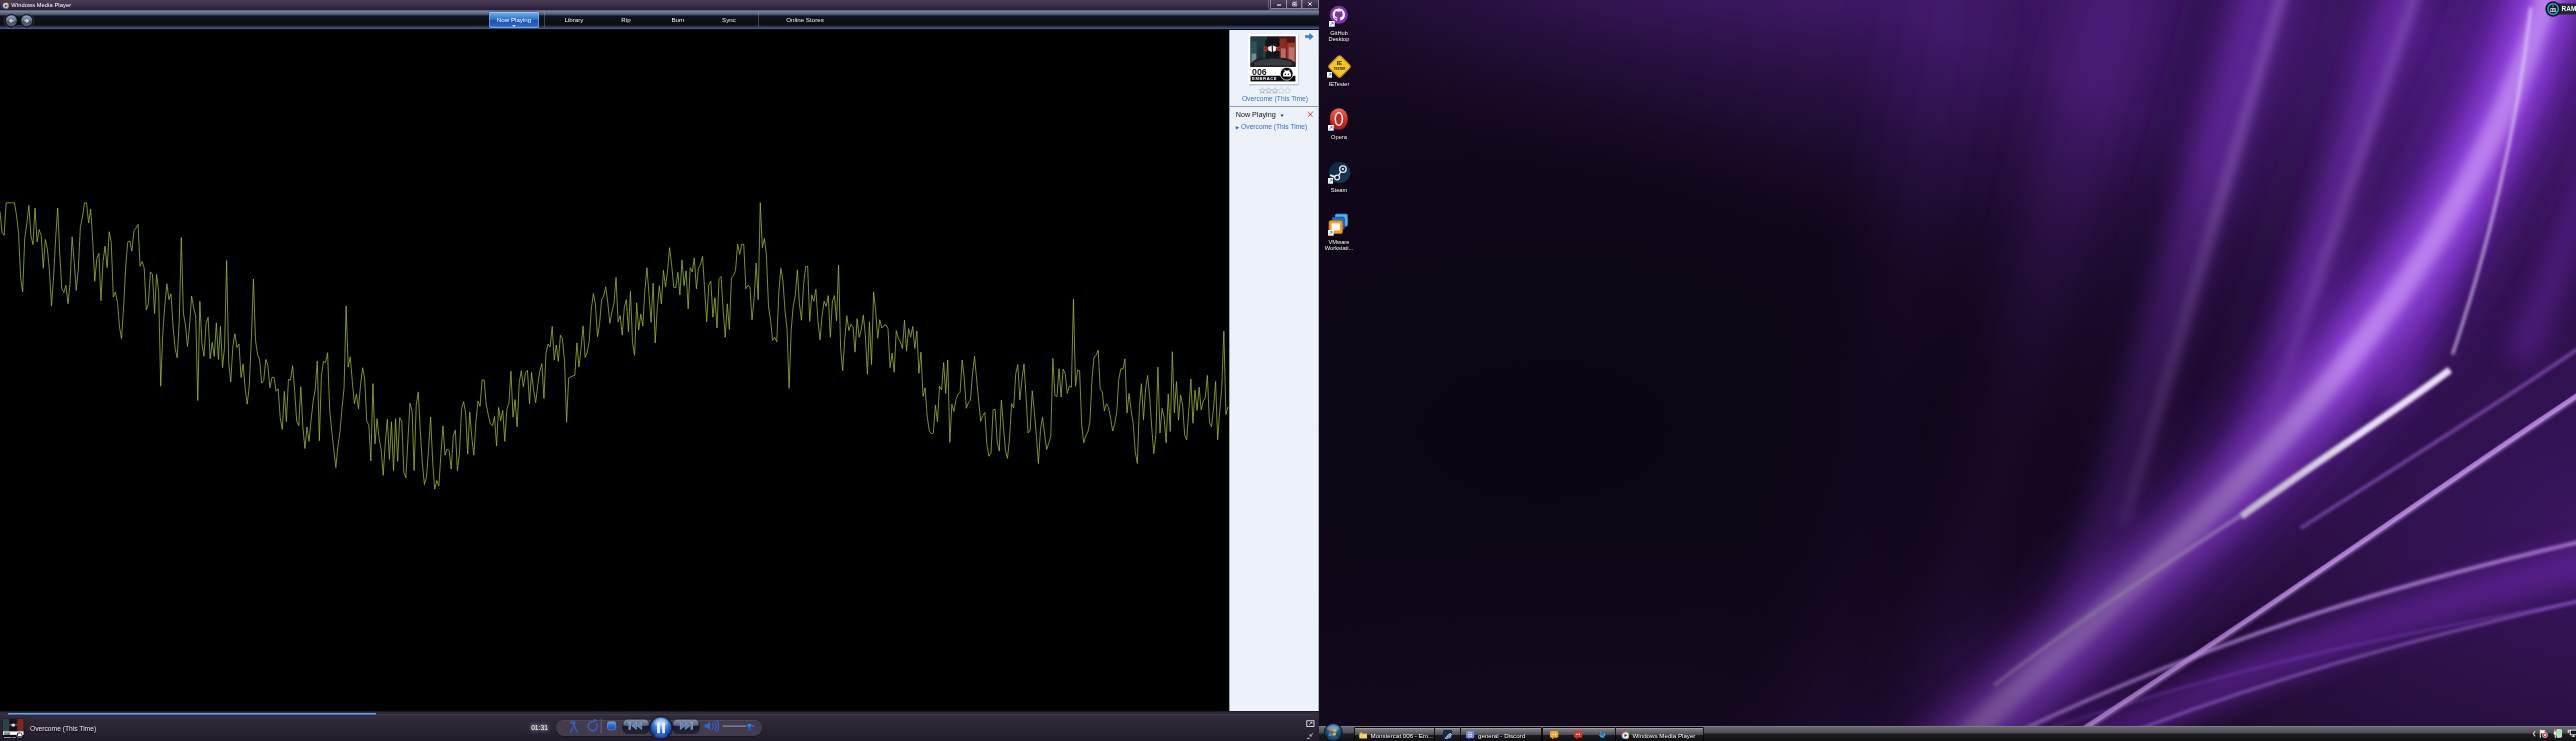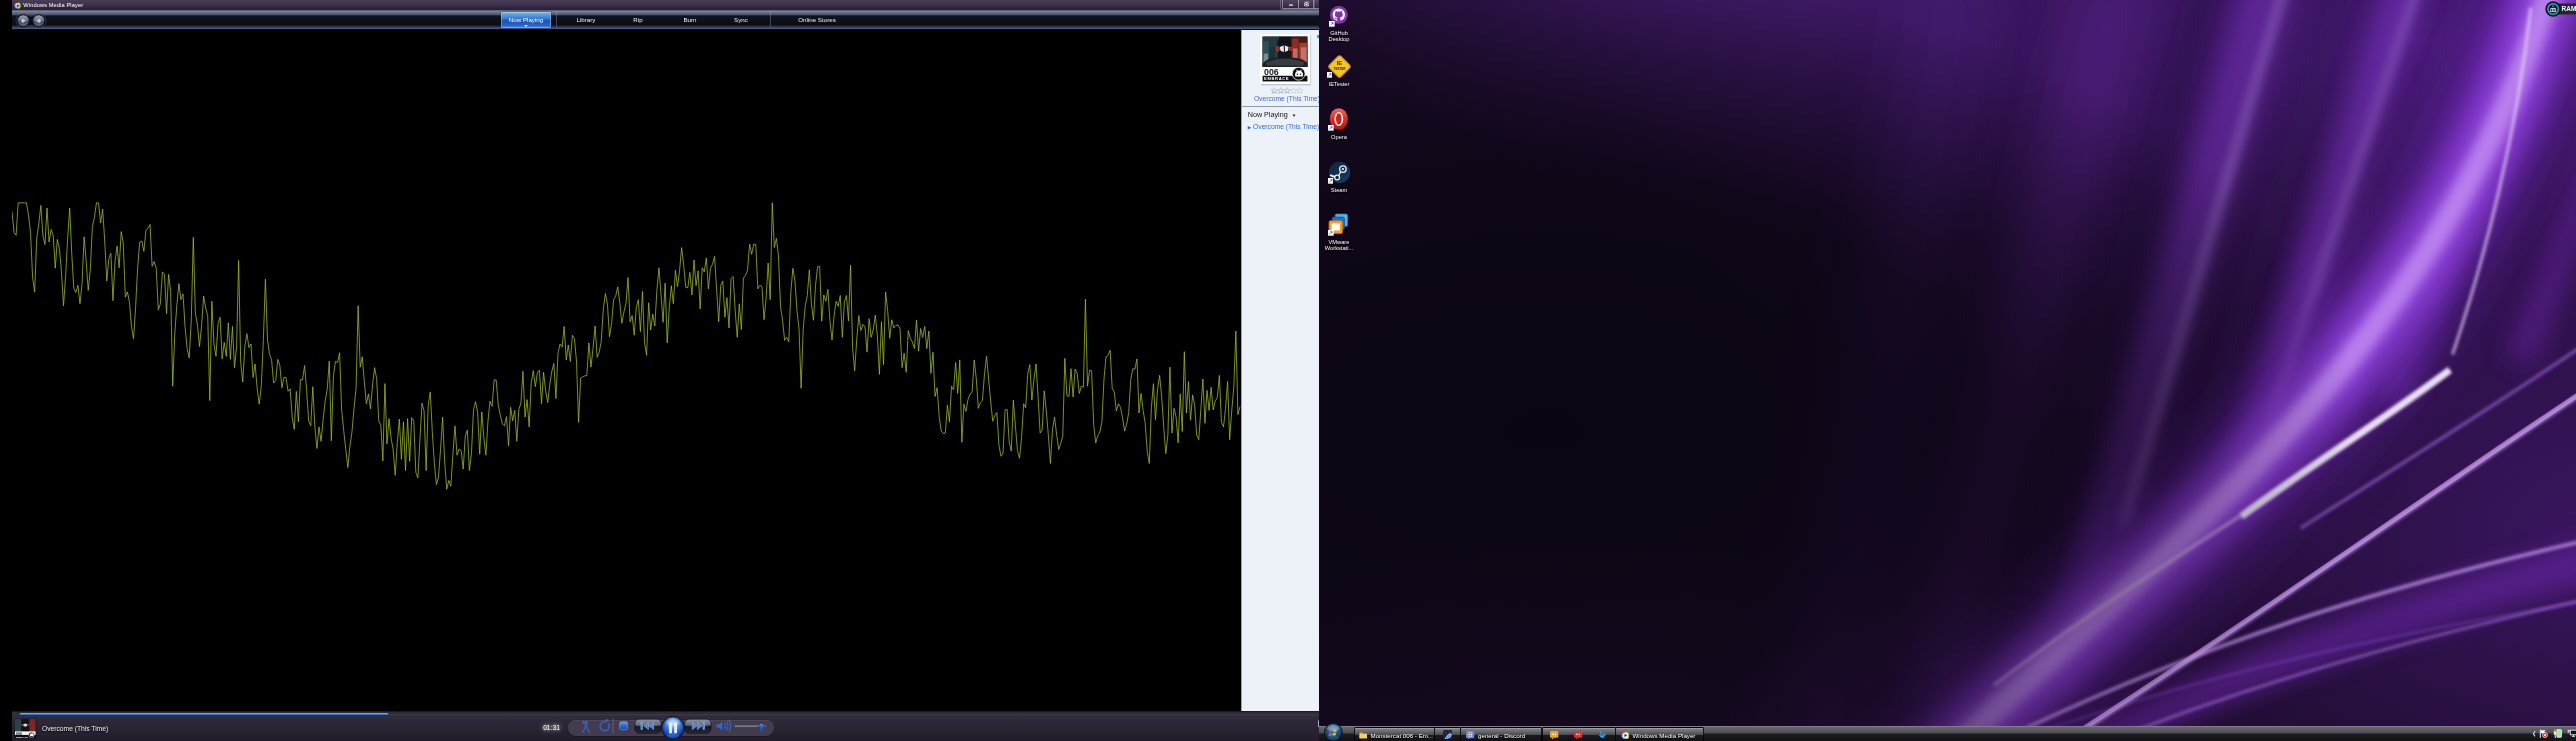--- a/index.html
+++ b/index.html
@@ -1,20 +1,20 @@
 <!DOCTYPE html>
 <html style="font-size:8.2px"><head>
 <meta charset="utf-8">
 <style>
   html,body{margin:0;padding:0;width:2638px;height:742px;overflow:hidden;background:#000;
     font-family:"Liberation Sans",sans-serif;}
   .abs{position:absolute;}
   #root{position:relative;width:2638px;height:742px;}
   
-  #wmp{left:12px;top:0;width:1319px;height:572px;background:#0f766e;}
+  #wmp{left:0;top:0;width:1319px;height:572px;background:#0f766e;}
   #titlebar{left:0;top:0;width:1319px;height:10.3px;
     background:linear-gradient(180deg,#4a3d55 0%,#40344c 40%,#302342 80%,#2a1f3a 100%);}
   #titletext{left:11.3px;top:2.1px;font-size:5.7px;color:#fff;letter-spacing:0.1px;}
   #toolbar{left:0;top:10.3px;width:1319px;height:19px;
     background:linear-gradient(180deg,#0c0d12 0%,#8b96a9 4%,#6f7b92 9%,#505d77 22%,#3b4760 26%,#11141d 31%,#0b0d13 78%,#2c3854 89%,#50618e 100%);
     border-bottom:0.5px solid #05060a;}
   .tabtext{position:absolute;top:5.7px;color:#eef0f5;font-size:6.2px;transform:translateX(-50%);}
   #npTab{left:489px;top:1.5px;width:50px;height:16.5px;border-radius:2.1px;
     background:linear-gradient(180deg,#bcd9f2 0%,#6aace8 8%,#2e74cf 45%,#1b52ae 55%,#2a66c8 85%,#4e94e8 100%);
     box-shadow:inset 0 0 0 0.5px #9cc6ee, 0 0 2.1px rgba(0,0,0,.6);}

